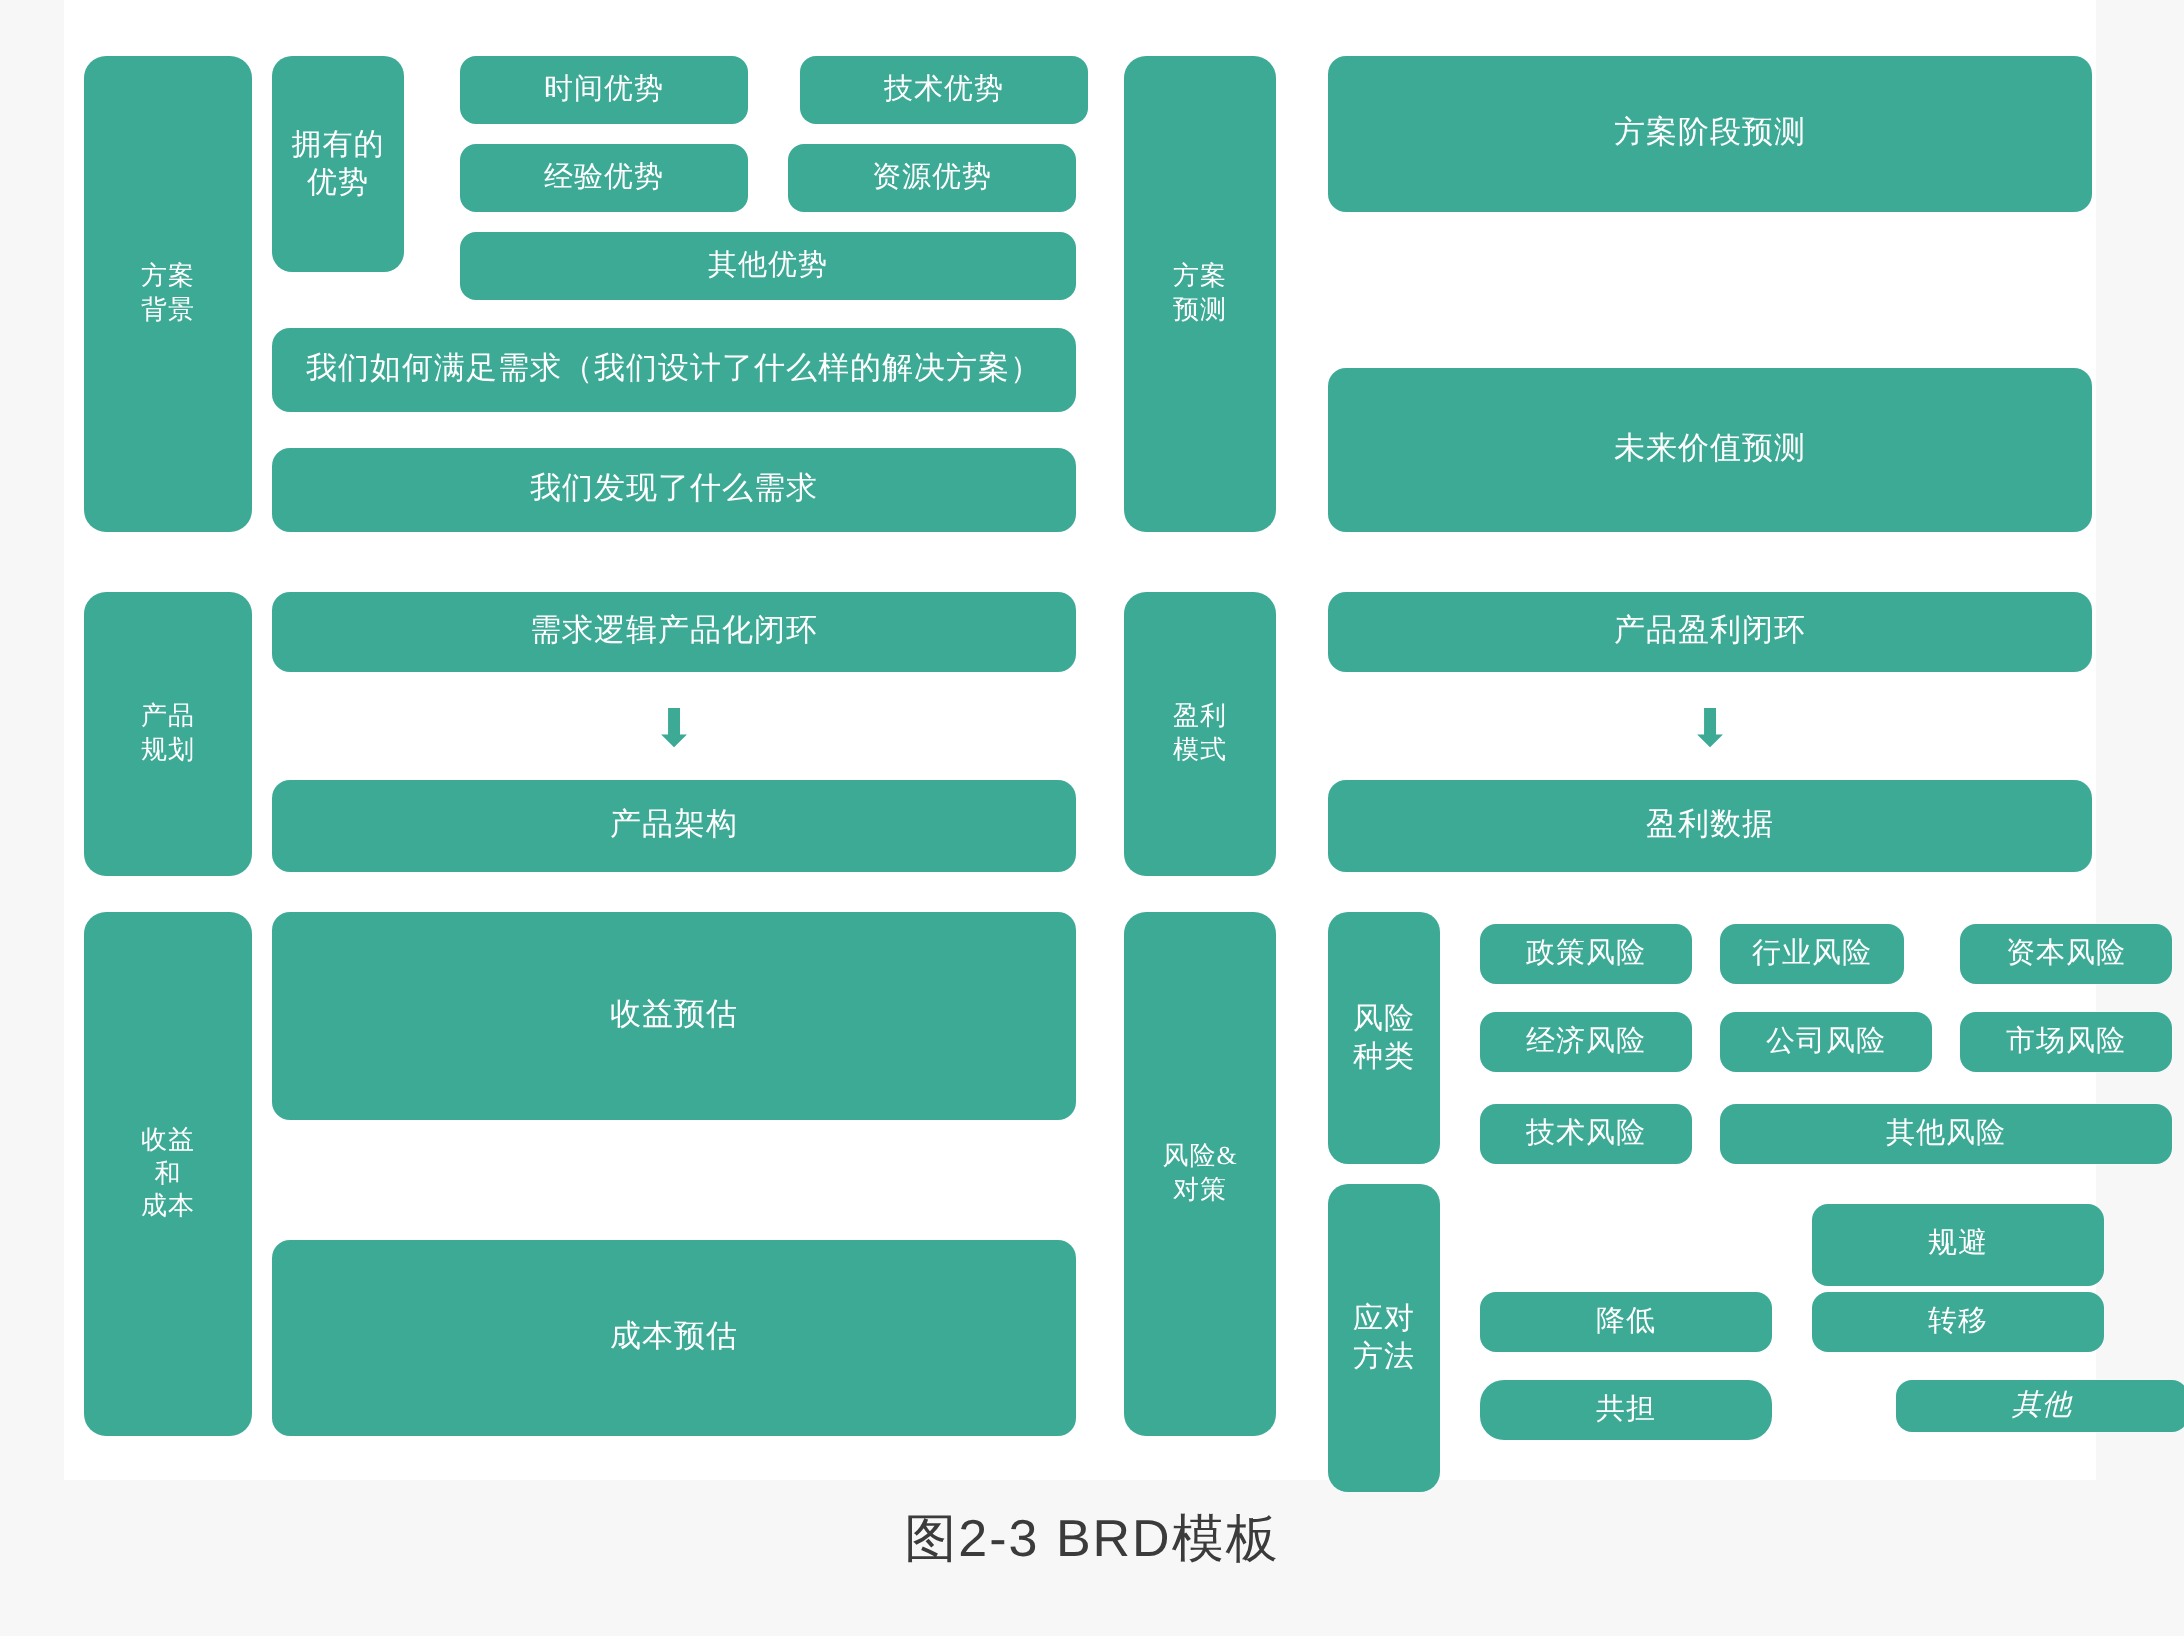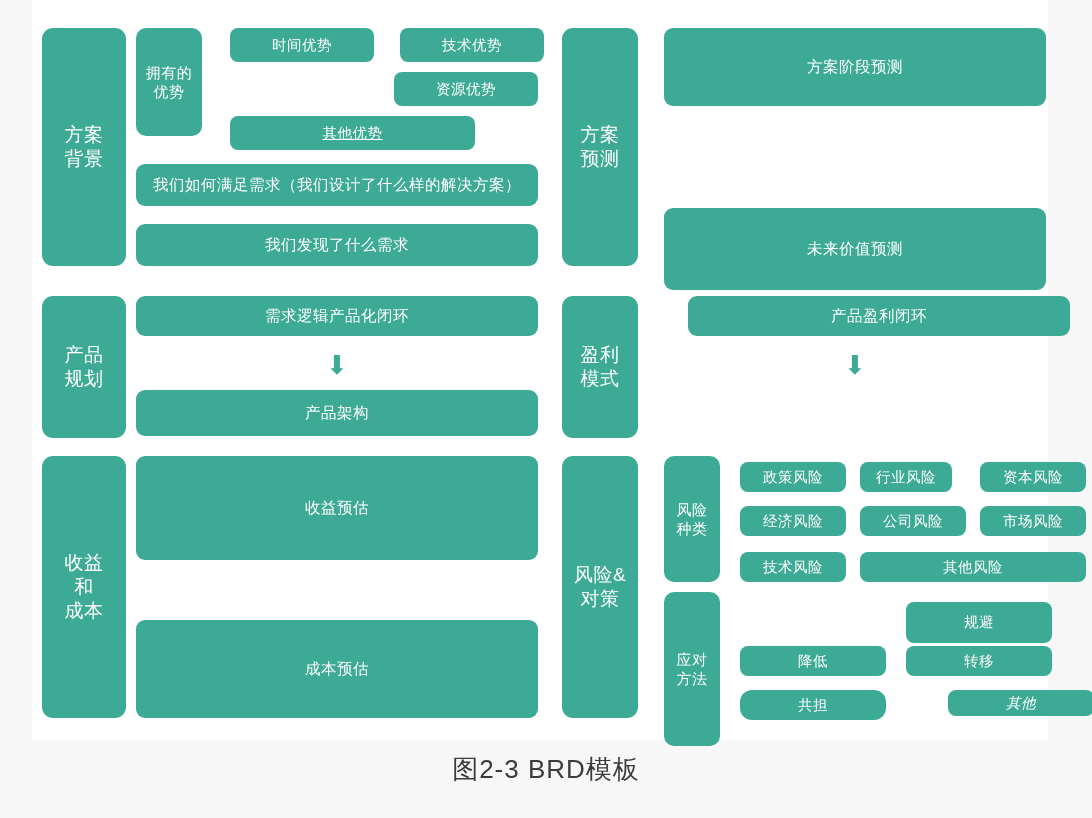--- a/index.html
+++ b/index.html
@@ -38,21 +38,21 @@
     justify-content: center;
     text-align: center;
     font-size: 15.5px;
     line-height: 1.28;
     letter-spacing: 0.5px;
     box-sizing: border-box;
     white-space: pre-line;
     font-weight: 400;
   }
   .blk.small  { font-size: 14.5px; border-radius: 8px; }
-  .blk.spine  { font-size: 19px; border-radius: 11px; }
+  .blk.spine  { font-size: 13px; border-radius: 11px; font-family: Liberation Serif, serif; }
   .blk.sub    { font-size: 15px;   border-radius: 10px; }
 
   .arrow {
     position: absolute;
     width: 26px;
     color: #3daa96;
     display: flex;
     align-items: center;
     justify-content: center;
     font-size: 26px;
@@ -81,52 +81,54 @@
     <div class="blk spine" style="left:10px; top:28px; width:84px; height:238px;">方案
 背景</div>
 
     <div class="blk sub" style="left:104px; top:28px; width:66px; height:108px;">拥有的
 优势</div>
 
     <div class="blk small" style="left:198px; top:28px; width:144px; height:34px;">时间优势</div>
 
     <div class="blk small" style="left:344px; top:28px; width:144px; height:34px;margin-left:24px;">技术优势</div>
 
+    <div class="blk small" style="left:198px; top:72px; width:144px; height:34px;">经验优势</div>
 
     <div class="blk small" style="left:362px; top:72px; width:144px; height:34px;">资源优势</div>
 
-    <div class="blk small" style="left:198px; top:116px; width:245px; height:34px;text-decoration:underline;">其他优势</div>
+    <div class="blk small" style="left:198px; top:116px; width:308px; height:34px;">其他优势</div>
 
     <div class="blk" style="left:104px; top:164px; width:402px; height:42px;">我们如何满足需求（我们设计了什么样的解决方案）</div>
 
     <div class="blk" style="left:104px; top:224px; width:402px; height:42px;">我们发现了什么需求</div>
 
     <div class="blk spine" style="left:530px; top:28px; width:76px; height:238px;">方案
 预测</div>
 
     <div class="blk" style="left:632px; top:28px; width:382px; height:78px;">方案阶段预测</div>
 
-    <div class="blk" style="left:632px; top:184px; width:382px; height:82px;margin-top:24px;">未来价值预测</div>
+    <div class="blk" style="left:632px; top:184px; width:382px; height:82px;">未来价值预测</div>
 
     <div class="blk spine" style="left:10px; top:296px; width:84px; height:142px;">产品
 规划</div>
 
     <div class="blk" style="left:104px; top:296px; width:402px; height:40px;">需求逻辑产品化闭环</div>
 
     <div class="arrow" style="left:292px; top:344px; height:42px;">⬇</div>
 
     <div class="blk" style="left:104px; top:390px; width:402px; height:46px;">产品架构</div>
 
     <div class="blk spine" style="left:530px; top:296px; width:76px; height:142px;">盈利
 模式</div>
 
-    <div class="blk" style="left:632px; top:296px; width:382px; height:40px;margin-left:24px;">产品盈利闭环</div>
+    <div class="blk" style="left:632px; top:296px; width:382px; height:40px;">产品盈利闭环</div>
 
     <div class="arrow" style="left:810px; top:344px; height:42px;">⬇</div>
 
+    <div class="blk" style="left:632px; top:390px; width:382px; height:46px;">盈利数据</div>
 
     <div class="blk spine" style="left:10px; top:456px; width:84px; height:262px;">收益
 和
 成本</div>
 
     <div class="blk" style="left:104px; top:456px; width:402px; height:104px;">收益预估</div>
 
     <div class="blk" style="left:104px; top:620px; width:402px; height:98px;">成本预估</div>
 
     <div class="blk spine" style="left:530px; top:456px; width:76px; height:262px;">风险&amp;

